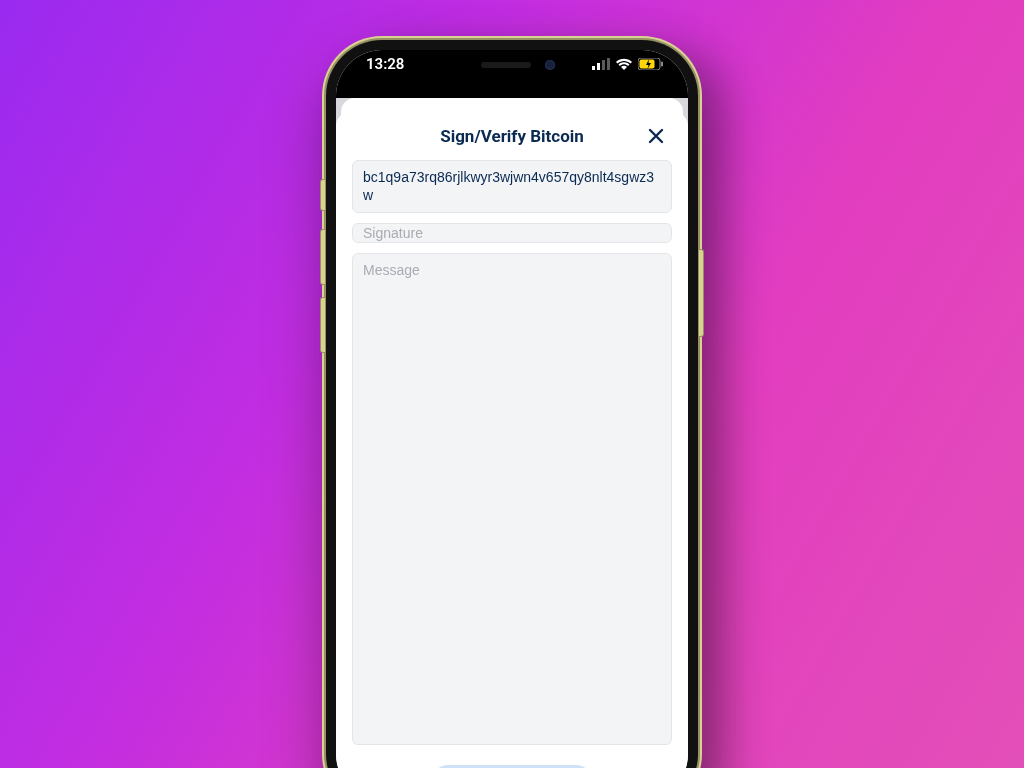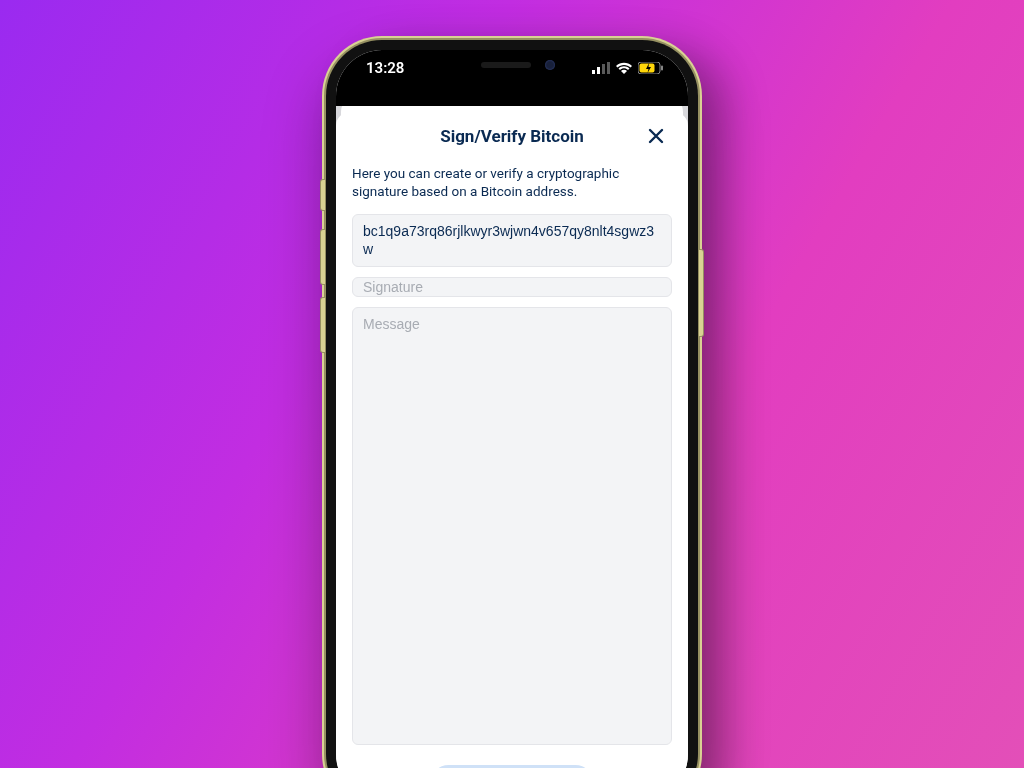--- a/index.html
+++ b/index.html
@@ -49,21 +49,21 @@
     width: 150px; height: 30px;
     background: #000;
     border-radius: 0 0 20px 20px;
     z-index: 5;
     display: flex; align-items: center; justify-content: center;
   }
   .notch .speaker { width: 50px; height: 6px; background: #1a1a1a; border-radius: 3px; margin-right: 12px;}
   .notch .cam { width: 10px; height: 10px; background: #18203a; border-radius: 50%; position: absolute; right: 32px; top: 10px; box-shadow: inset 0 0 2px #3a4a8a; }
 
   .statusbar {
-    height: 56px;
+    height: 48px;
     background: #000;
     color: #fff;
     display: flex; align-items: center; justify-content: space-between;
     padding: 0 24px 20px 30px;
     font-size: 15px; font-weight: 600;
     position: relative; z-index: 4;
   }
   .statusbar .right { display: flex; align-items: center; gap: 5px; }
   .sig-icon, .wifi-icon, .batt-icon { display: inline-flex; }
 
@@ -192,21 +192,20 @@
 
         <div class="sheet-header">
           <div class="sheet-title">Sign/Verify Bitcoin</div>
           <div class="close-btn">
             <svg width="18" height="18" viewBox="0 0 18 18">
                 <path d="M3 3 L15 15 M15 3 L3 15" stroke="#0a2a52" stroke-width="2.4" stroke-linecap="round"></path>
               </svg>
           </div>
         </div>
 
-        <div class="description">Here you can create or verify a cryptographic signature based on a Bitcoin address.</div>
 
         <div class="field address"><span>bc1q9a73rq86rjlkwyr3wjwn4v657qy8nlt4sgwz3w</span></div>
 
         <input class="field signature" type="text" placeholder="Signature" style="">
 
         <textarea class="field message" placeholder="Message" style=""></textarea>
 
         <div class="actions">
           <div class="seg">
             <button>Sign</button>

